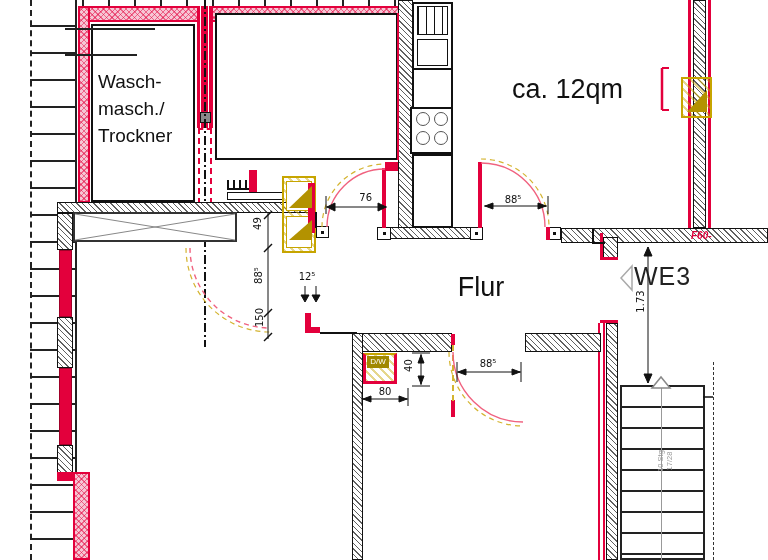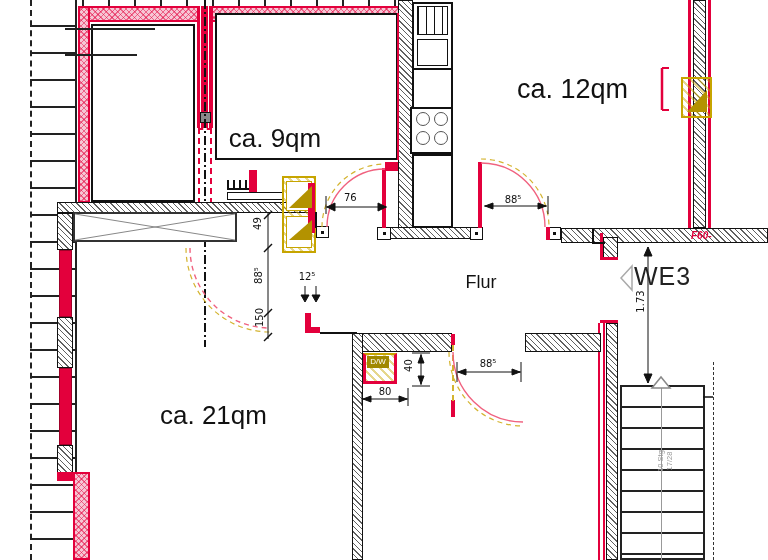--- a/index.html
+++ b/index.html
@@ -42,41 +42,45 @@
   <div class="a struct pinkwall" style="left:78px;top:6px;width:334px;height:16px"></div>
   <div class="a struct pinkwall" style="left:78px;top:6px;width:12px;height:197px"></div>
 
   <div class="a struct" style="left:197px;top:6px;width:16px;height:122px;
               background:linear-gradient(90deg,#e3003c 0 3px,#fff 3px 4px,#e3003c 4px 11px,#fff 11px 12px,#e3003c 12px 16px)"></div>
   <div class="a struct" style="left:200px;top:112px;width:11px;height:11px;background:#8a8a8a;border:1px solid #111;box-sizing:border-box"></div>
   <div class="a struct" style="left:198px;top:128px;width:14px;height:76px;background:#fff;border:2px dashed #e3003c;box-sizing:border-box"></div>
   <div class="a struct dashdot" style="left:204px;top:0;width:2px;height:347px"></div>
 
   <div class="a struct blackbox" style="left:91px;top:24px;width:104px;height:178px"></div>
+  <div class="lbl" style="left:98px;top:68px;font-size:19px;line-height:27px">
+    <span style="display:block">Wasch-</span>
+    <span style="display:block">masch./</span>
+    <span style="display:block">Trockner</span>
+  </div>
 
   <div class="a struct blackbox" style="left:215px;top:13px;width:183px;height:147px"></div>
-  <div class="lbl room" style="left:225px;top:123px;width:100px;text-align:center;font-size:26px">ca. 9qm</div>
   <div class="a struct redfill" style="left:385px;top:162px;width:17px;height:9px"></div>
   <div class="a struct redfill" style="left:249px;top:170px;width:8px;height:26px"></div>
 
   <div class="a struct hatch" style="left:398px;top:0;width:15px;height:230px"></div>
   <div class="a struct redfill" style="left:397px;top:13px;width:2px;height:147px"></div>
   <div class="a struct blackbox" style="left:412px;top:2px;width:41px;height:68px"></div>
   <div class="a struct" style="left:417px;top:6px;width:31px;height:29px;border:1.5px solid #111;box-sizing:border-box;
               background:repeating-linear-gradient(90deg,#111 0 1.5px,transparent 1.5px 8px)"></div>
   <div class="a struct" style="left:417px;top:39px;width:31px;height:27px;border:1.5px solid #111;box-sizing:border-box"></div>
   <div class="a struct" style="left:412px;top:70px;width:41px;height:37px;border-left:2px solid #111;border-right:2px solid #111;box-sizing:border-box"></div>
   <div class="a struct blackbox" style="left:410px;top:107px;width:43px;height:47px"></div>
   <div class="a struct" style="left:416px;top:112px;width:14px;height:14px;border:1.5px solid #555;border-radius:50%;box-sizing:border-box"></div>
   <div class="a struct" style="left:434px;top:112px;width:14px;height:14px;border:1.5px solid #555;border-radius:50%;box-sizing:border-box"></div>
   <div class="a struct" style="left:416px;top:131px;width:14px;height:14px;border:1.5px solid #555;border-radius:50%;box-sizing:border-box"></div>
   <div class="a struct" style="left:434px;top:131px;width:14px;height:14px;border:1.5px solid #555;border-radius:50%;box-sizing:border-box"></div>
   <div class="a struct blackbox" style="left:412px;top:154px;width:41px;height:74px"></div>
 
-  <div class="lbl room" style="left:512px;top:74px;width:116px;text-align:right;font-size:27px">ca. 12qm</div>
+  <div class="lbl room" style="left:512px;top:74px;width:116px;text-align:left;font-size:27px">ca. 12qm</div>
 
   <div class="a struct redfill" style="left:688px;top:0;width:3px;height:228px"></div>
   <div class="a struct hatch" style="left:693px;top:0;width:13px;height:228px"></div>
   <div class="a struct redfill" style="left:708px;top:0;width:3px;height:228px"></div>
   <div class="a struct goldbox" style="left:681px;top:77px;width:31px;height:41px"></div>
 
   <div class="a struct hatch" style="left:57px;top:202px;width:259px;height:11px"></div>
 
   <div class="a struct hatch" style="left:57px;top:213px;width:16px;height:37px"></div>
   <div class="a struct redfill" style="left:59px;top:250px;width:13px;height:67px;border:1px solid #a00028;box-sizing:border-box"></div>
@@ -201,30 +205,29 @@
       <line x1="264" y1="341" x2="272" y2="333" stroke-width="1.5"></line>
       <line x1="305" y1="286" x2="305" y2="300"></line>
         <polygon points="305,302 301,295 309,295"></polygon>
       <line x1="316" y1="286" x2="316" y2="300"></line>
         <polygon points="316,302 312,295 320,295"></polygon>
     </g>
     <polygon points="652,388 661,377 670,388" fill="#fff" stroke="#888" stroke-width="1.5"></polygon>
     <polygon points="632,266 621,278 632,290" fill="#fff" stroke="#aaa" stroke-width="1.5"></polygon>
   </svg>
 
-  <div class="lbl room" style="left:450px;top:272px;width:62px;text-align:center;font-size:18px">Flur</div>
-  <div class="lbl room" style="left:160px;top:400px;font-size:26px">ca. 21qm</div>
+  <div class="lbl room" style="left:450px;top:272px;width:62px;text-align:center;font-size:27px">Flur</div>
   <div class="lbl" style="left:634px;top:262px;font-size:25px;color:#222;letter-spacing:1px">WE3</div>
   <div class="lbl" style="left:691px;top:230px;font-size:10px;font-style:italic;font-weight:600;color:#e3003c">F60-</div>
   <div class="lbl rot" style="left:642px;top:452px;width:46px;font-size:7.5px;color:#999;line-height:9px">
     <span style="display:block">10 Stg</span>
     <span style="display:block">17/28</span>
   </div>
 
-  <div class="lbl dim" style="left:344px;top:192px;width:28px;text-align:left">76</div>
+  <div class="lbl dim" style="left:344px;top:192px;width:28px;text-align:right">76</div>
   <div class="lbl dim" style="left:498px;top:194px;width:30px;text-align:center">88⁵</div>
   <div class="lbl dim" style="left:473px;top:358px;width:30px;text-align:center">88⁵</div>
   <div class="lbl dim rot" style="left:247px;top:218px;width:20px">49</div>
   <div class="lbl dim rot" style="left:245px;top:270px;width:26px">88⁵</div>
   <div class="lbl dim rot" style="left:247px;top:312px;width:24px">150</div>
   <div class="lbl dim" style="left:294px;top:271px;width:26px;text-align:center">12⁵</div>
   <div class="lbl dim rot" style="left:398px;top:360px;width:20px">40</div>
   <div class="lbl dim" style="left:374px;top:386px;width:22px;text-align:center">80</div>
   <div class="lbl dim rot" style="left:622px;top:296px;width:36px">1.73</div>
 

